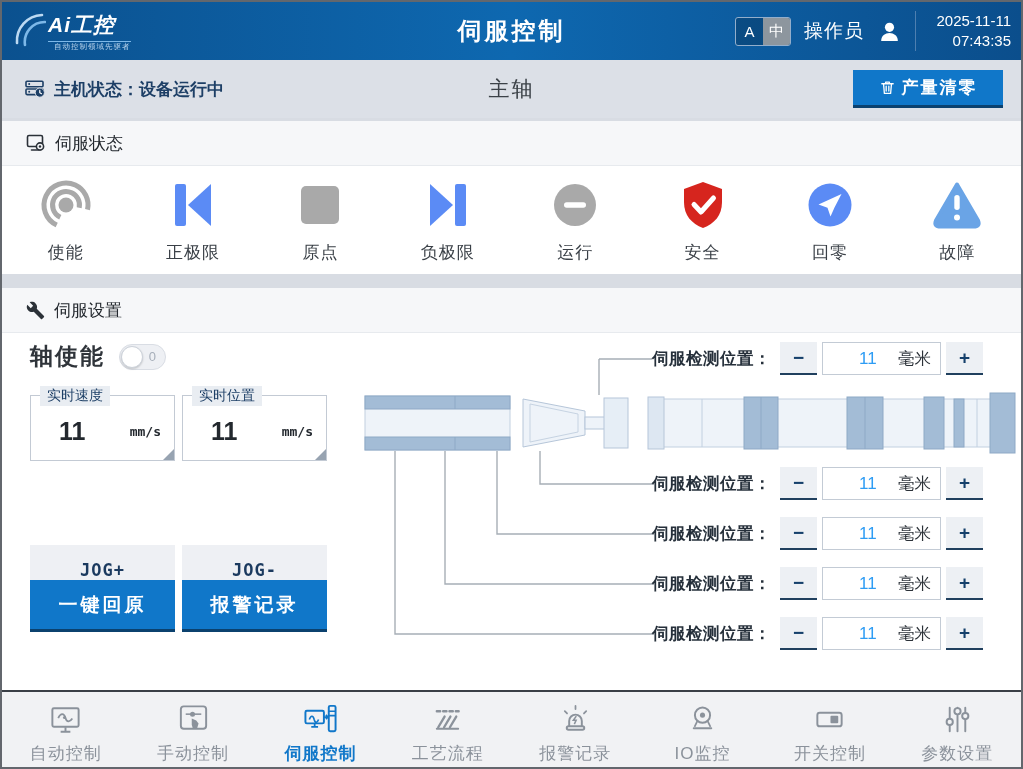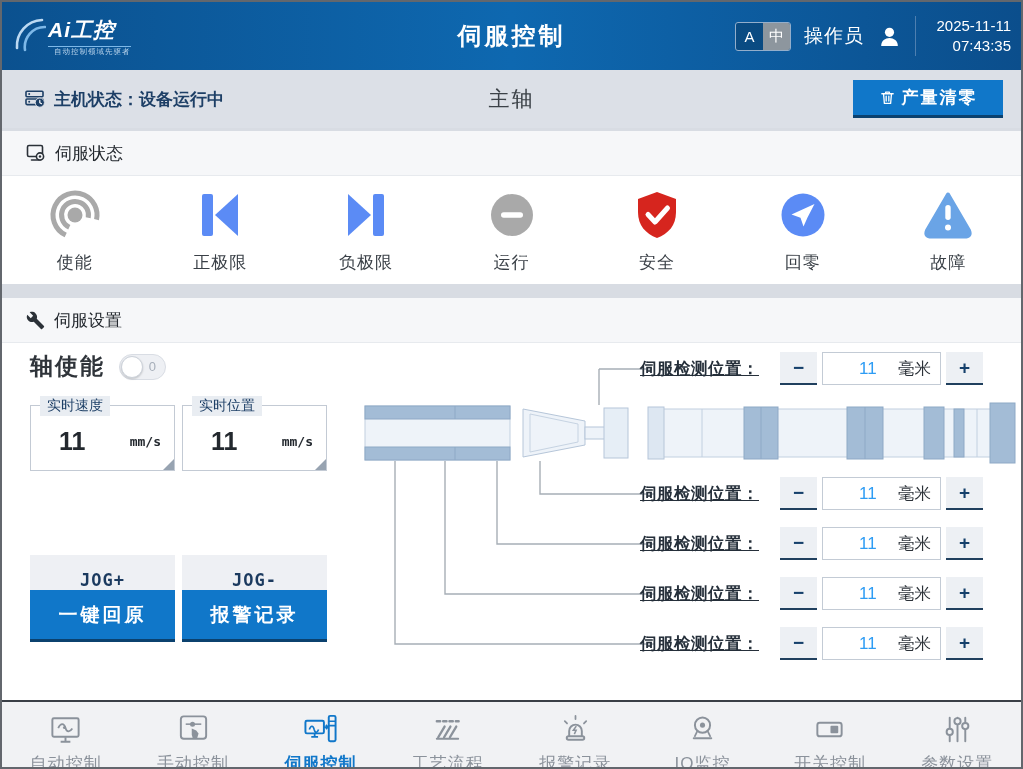--- a/index.html
+++ b/index.html
@@ -4,21 +4,21 @@
 <style>
   :root{
     --accent:#1077c9; --icon-blue:#5b8bf5; --icon-gray:#a9a9a9;
     --alert-red:#d6251e; --fault-blue:#6aa4e6; --value-blue:#2d9cf4; --navy:#1d3f66;
   }
   *{margin:0;padding:0;box-sizing:border-box;font-family:"Liberation Sans","DejaVu Sans",sans-serif;}
   html,body{background:#9a9a9a;}
   .page{width:1023px;height:769px;border:2px solid #63676d;background:#fff;position:relative;overflow:hidden;}
 
   
-  .header{height:68px;background:linear-gradient(90deg,#0b518f,#0e68b0 50%,#0b4e8c);
+  .header{height:58px;background:linear-gradient(90deg,#0b518f,#0e68b0 50%,#0b4e8c);
     display:flex;align-items:center;position:relative;color:#fff;}
   .logo{display:flex;align-items:center;margin-left:10px;gap:2px;}
   .logo-text .logo-title{font-size:21px;font-weight:bold;font-style:italic;letter-spacing:1px;}
   .logo-text .logo-tag{font-size:7.5px;color:#b9d4ec;letter-spacing:1px;margin-top:2px;padding-left:6px;border-top:1px solid #7db8e8;width:max-content;}
   .hdr-title{position:absolute;left:0;right:0;text-align:center;font-size:24px;font-weight:bold;letter-spacing:3px;}
   .hdr-right{margin-left:auto;display:flex;align-items:center;gap:13px;margin-right:10px;position:relative;z-index:2;}
   .lang{display:flex;border:1px solid #93aecb;border-radius:3px;overflow:hidden;height:29px;cursor:pointer;}
   .lang span{width:27px;display:flex;align-items:center;justify-content:center;font-size:15px;}
   .lang .lang-a{background:rgba(0,0,0,.18);}
   .lang .lang-zh{background:#8d969e;}
@@ -70,21 +70,21 @@
     font-family:"DejaVu Sans Mono",monospace;letter-spacing:1px;cursor:pointer;margin-top:48px;}
   .jog-plus{left:28px;} .jog-minus{left:180px;}
   .blue-btn{position:absolute;top:247px;width:145px;height:52px;background:var(--accent);border:none;
     border-bottom:3px solid #0b416e;color:#fff;font-size:19px;font-weight:bold;letter-spacing:3px;cursor:pointer;}
   .home-btn{left:28px;} .reset-btn{left:180px;}
 
   .pos-rows{position:absolute;inset:0;pointer-events:none;}
   .pos-row{position:absolute;right:38px;height:33px;display:flex;align-items:center;gap:5px;pointer-events:auto;}
   .pos-row:nth-child(1){top:9px;} .pos-row:nth-child(2){top:134px;} .pos-row:nth-child(3){top:184px;}
   .pos-row:nth-child(4){top:234px;} .pos-row:nth-child(5){top:284px;}
-  .pos-label{font-size:16.5px;color:#252f3a;font-weight:600;margin-right:16px;letter-spacing:.5px;text-decoration:underline;}
+  .pos-label{font-size:16.5px;color:#252f3a;font-weight:600;margin-right:4px;letter-spacing:.5px;}
   .step-btn{width:37px;height:33px;background:#edf0f4;border:none;border-bottom:2px solid #20405e;
     color:#15406b;font-size:19px;font-weight:bold;cursor:pointer;line-height:1;}
   .step-field{width:119px;height:33px;background:#fff;border:1px solid #c3cbd5;display:flex;align-items:center;cursor:text;}
   .step-val{color:var(--value-blue);font-size:17px;margin-left:36px;}
   .step-unit{margin-left:auto;margin-right:9px;font-size:16.5px;color:#2b3138;}
 
   
   .nav{height:81px;background:#f1f2f4;border-top:2px solid #3a3f46;display:flex;}
   .nav-item{flex:1;display:flex;flex-direction:column;align-items:center;justify-content:center;gap:5px;
     color:#8b929b;cursor:pointer;position:relative;padding-top:4px;}
@@ -177,20 +177,26 @@
         <circle cx="28" cy="28" r="7.5" class="c-gray"></circle>
       </svg>
       <span class="status-label">使能</span>
     </div>
     <div class="status-item">
       <svg viewBox="0 0 56 56">
         <rect x="10" y="7" width="11" height="42" rx="2" class="c-blue"></rect>
         <polygon points="46,7 46,49 23,28" class="c-blue"></polygon>
       </svg>
       <span class="status-label">正极限</span>
+    </div>
+    <div class="status-item">
+      <svg viewBox="0 0 56 56">
+        <rect x="9" y="9" width="38" height="38" rx="5" class="c-gray"></rect>
+      </svg>
+      <span class="status-label">原点</span>
     </div>
     <div class="status-item">
       <svg viewBox="0 0 56 56">
         <polygon points="10,7 10,49 33,28" class="c-blue"></polygon>
         <rect x="35" y="7" width="11" height="42" rx="2" class="c-blue"></rect>
       </svg>
       <span class="status-label">负极限</span>
     </div>
     <div class="status-item">
       <svg viewBox="0 0 56 56">

